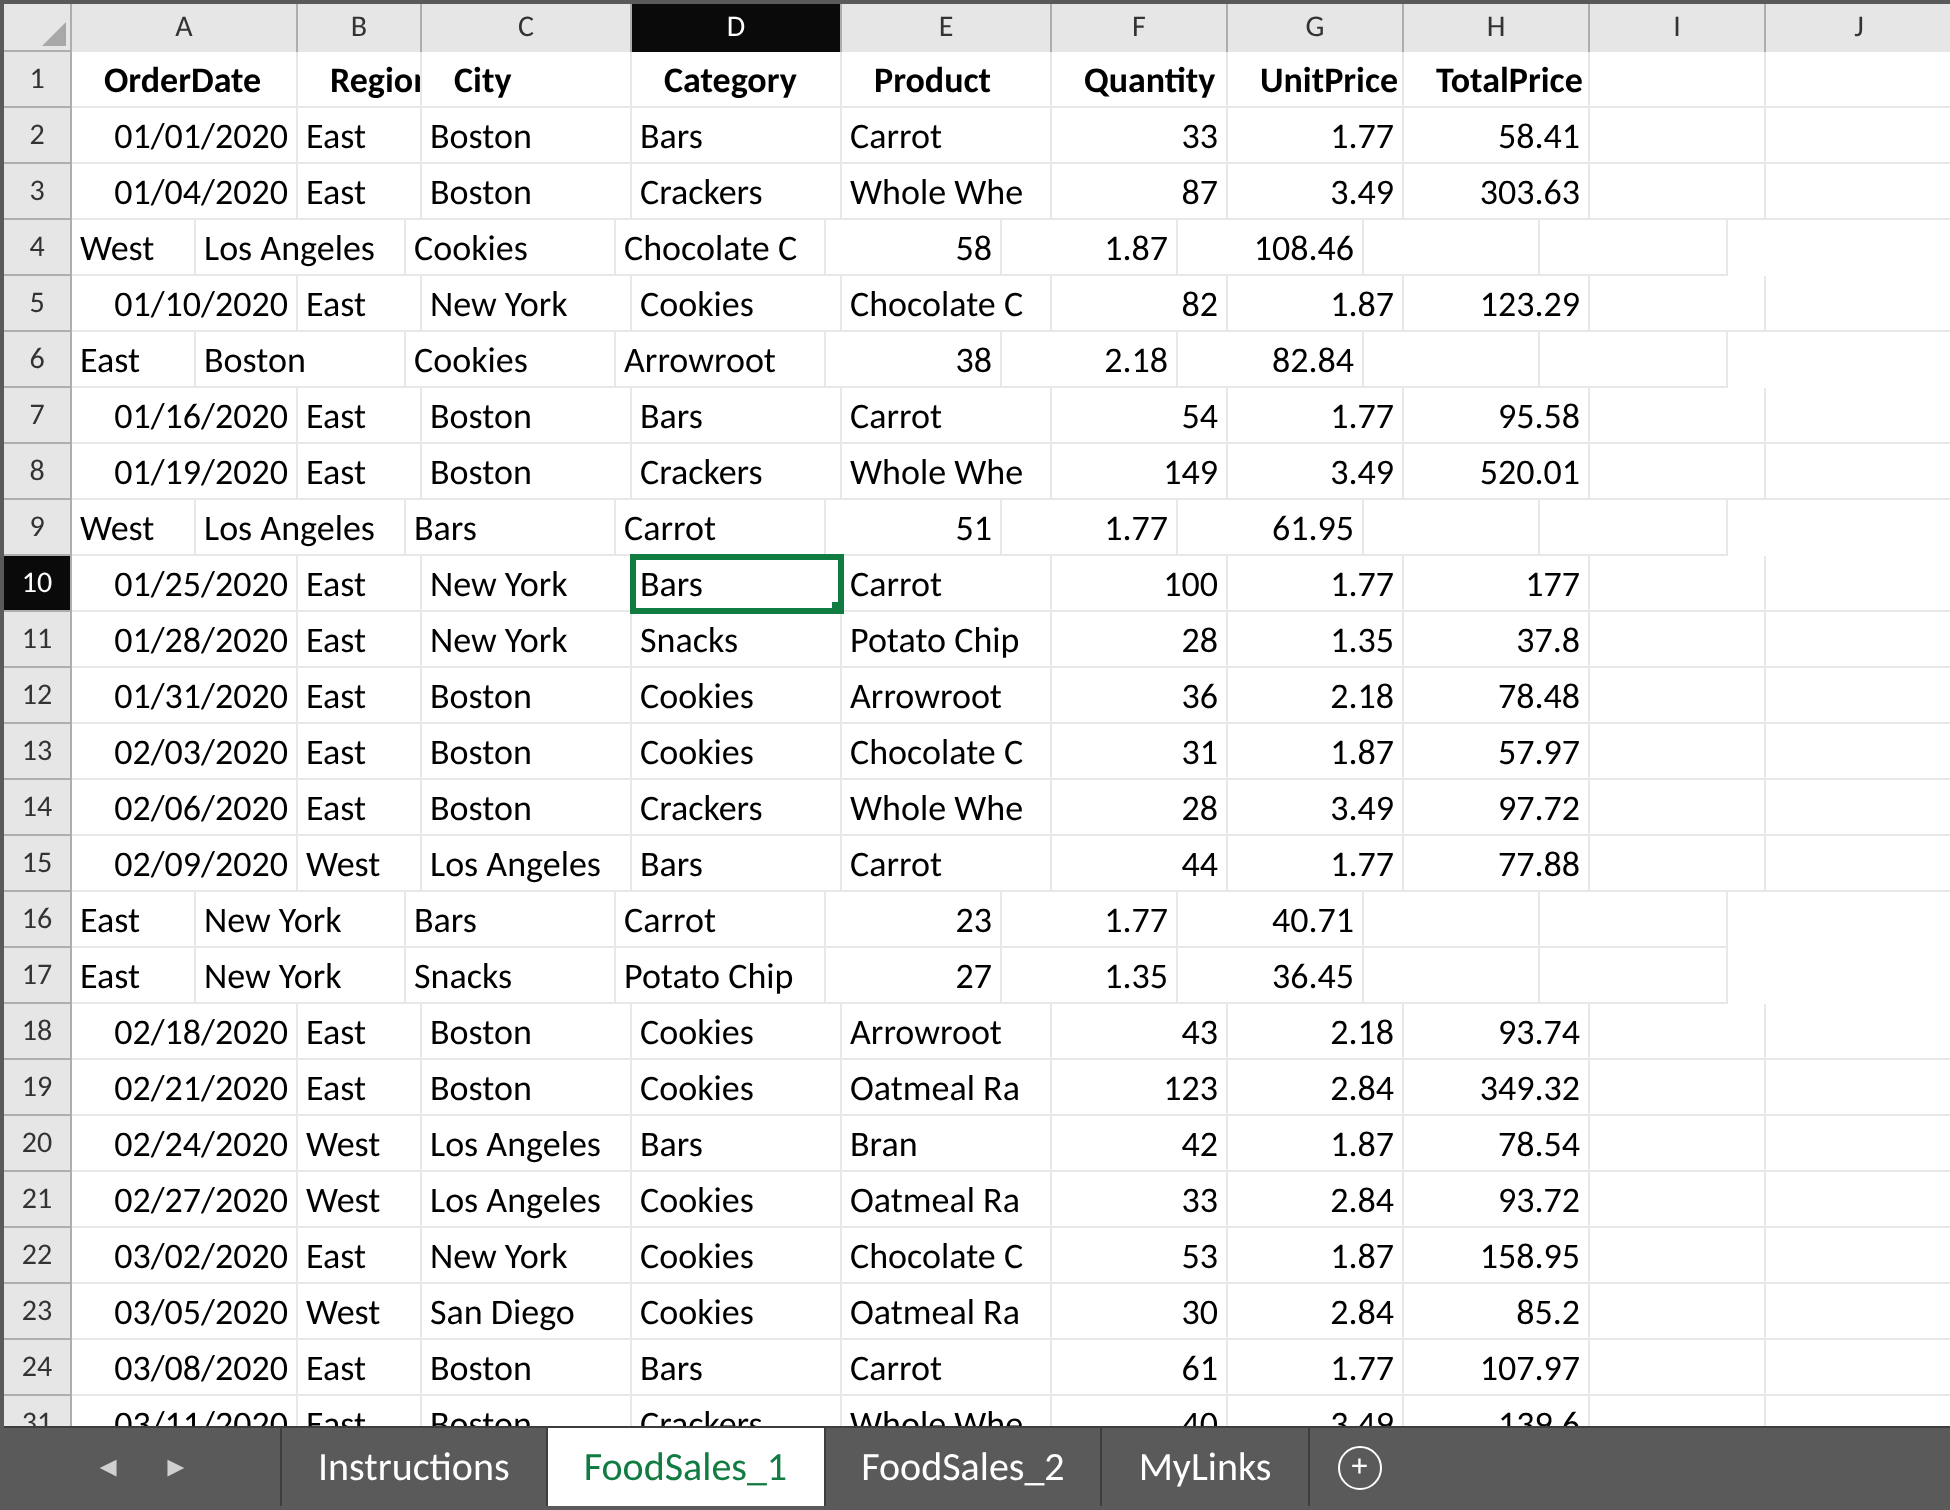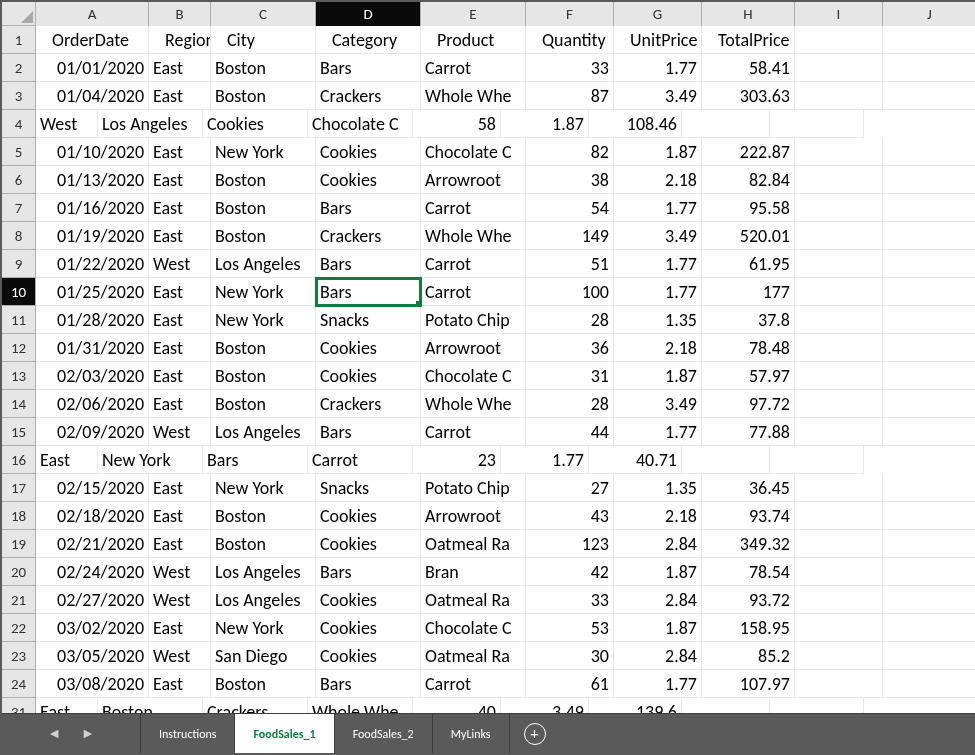--- a/index.html
+++ b/index.html
@@ -88,21 +88,21 @@
     border-bottom: 1px solid #e8e8e8;
     padding: 1px 4px 0 4px;
     white-space: nowrap;
     overflow: hidden;
     font-size: 18px;
     line-height: 26px;
     background:#fff;
     position: relative;
   }
   .cell.num { text-align: right; }
-  .cell.hdr { font-weight: 400; padding-left: 16px; }
+  .cell.hdr { font-weight: 700; padding-left: 16px; }
   .cell.selected {
     outline: 3px solid #107c41;
     outline-offset: -2px;
     z-index: 5;
   }
   .cell.selected::after{
     content:'';
     position:absolute;
     right:-3px; bottom:-3px;
     width:7px; height:7px;
@@ -128,30 +128,30 @@
     color:#d0d0d0;
   }
   .navbtns .tri {
     font-size:14px;
     cursor:pointer;
   }
   .tab {
     padding: 0 18px;
     display:flex;
     align-items:center;
-    font-size:12px;
+    font-size:20px;
     color:#fff;
     background:#5a5a5a;
     border-right:1px solid #3d3d3d;
     cursor:pointer;
   }
   .tab.active {
     background:#fff;
     color:#107c41;
-    font-weight:700;
+    font-weight:400;
     border-bottom: none;
   }
   .tab.first { border-left:1px solid #3d3d3d; }
   .addbtn {
     width:50px;
     display:flex;
     align-items:center;
     justify-content:center;
     color:#fff;
     font-size:20px;
@@ -245,27 +245,26 @@
         </div>
         <div class="row">
           <div class="rowh">5</div>
           <div class="cell cA num">01/10/2020</div>
           <div class="cell cB">East</div>
           <div class="cell cC">New York</div>
           <div class="cell cD">Cookies</div>
           <div class="cell cE">Chocolate C</div>
           <div class="cell cF num">82</div>
           <div class="cell cG num">1.87</div>
-          <div class="cell cH num">222.87</div>
+          <div class="cell cH num">123.29</div>
           <div class="cell cI"></div>
           <div class="cell cJ"></div>
         </div>
         <div class="row">
           <div class="rowh">6</div>
-          <div class="cell cA num">01/13/2020</div>
           <div class="cell cB">East</div>
           <div class="cell cC">Boston</div>
           <div class="cell cD">Cookies</div>
           <div class="cell cE">Arrowroot</div>
           <div class="cell cF num">38</div>
           <div class="cell cG num">2.18</div>
           <div class="cell cH num">82.84</div>
           <div class="cell cI"></div>
           <div class="cell cJ"></div>
         </div>
@@ -290,21 +289,20 @@
           <div class="cell cD">Crackers</div>
           <div class="cell cE">Whole Whe</div>
           <div class="cell cF num">149</div>
           <div class="cell cG num">3.49</div>
           <div class="cell cH num">520.01</div>
           <div class="cell cI"></div>
           <div class="cell cJ"></div>
         </div>
         <div class="row">
           <div class="rowh">9</div>
-          <div class="cell cA num">01/22/2020</div>
           <div class="cell cB">West</div>
           <div class="cell cC">Los Angeles</div>
           <div class="cell cD">Bars</div>
           <div class="cell cE">Carrot</div>
           <div class="cell cF num">51</div>
           <div class="cell cG num">1.77</div>
           <div class="cell cH num">61.95</div>
           <div class="cell cI"></div>
           <div class="cell cJ"></div>
         </div>
@@ -393,21 +391,20 @@
           <div class="cell cD">Bars</div>
           <div class="cell cE">Carrot</div>
           <div class="cell cF num">23</div>
           <div class="cell cG num">1.77</div>
           <div class="cell cH num">40.71</div>
           <div class="cell cI"></div>
           <div class="cell cJ"></div>
         </div>
         <div class="row">
           <div class="rowh">17</div>
-          <div class="cell cA num">02/15/2020</div>
           <div class="cell cB">East</div>
           <div class="cell cC">New York</div>
           <div class="cell cD">Snacks</div>
           <div class="cell cE">Potato Chip</div>
           <div class="cell cF num">27</div>
           <div class="cell cG num">1.35</div>
           <div class="cell cH num">36.45</div>
           <div class="cell cI"></div>
           <div class="cell cJ"></div>
         </div>
@@ -497,20 +494,21 @@
           <div class="cell cD">Bars</div>
           <div class="cell cE">Carrot</div>
           <div class="cell cF num">61</div>
           <div class="cell cG num">1.77</div>
           <div class="cell cH num">107.97</div>
           <div class="cell cI"></div>
           <div class="cell cJ"></div>
         </div>
         <div class="row">
           <div class="rowh">31</div>
+          <div class="cell cA num">03/11/2020</div>
           <div class="cell cB">East</div>
           <div class="cell cC">Boston</div>
           <div class="cell cD">Crackers</div>
           <div class="cell cE">Whole Whe</div>
           <div class="cell cF num">40</div>
           <div class="cell cG num">3.49</div>
           <div class="cell cH num">139.6</div>
           <div class="cell cI"></div>
           <div class="cell cJ"></div>
         </div>

